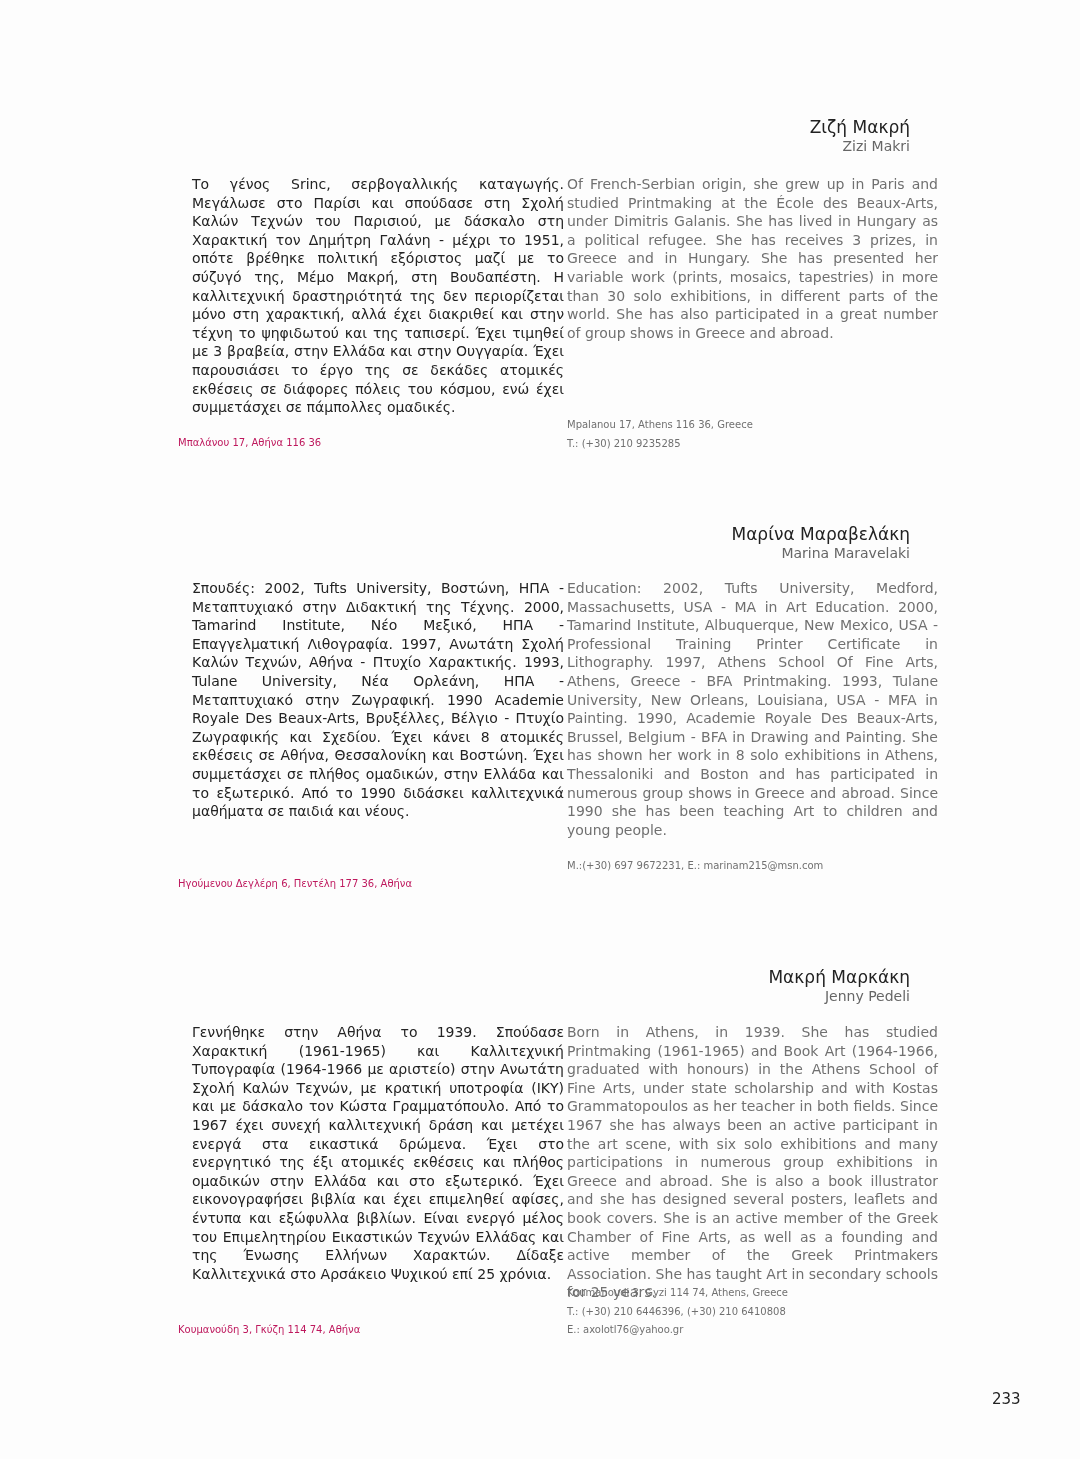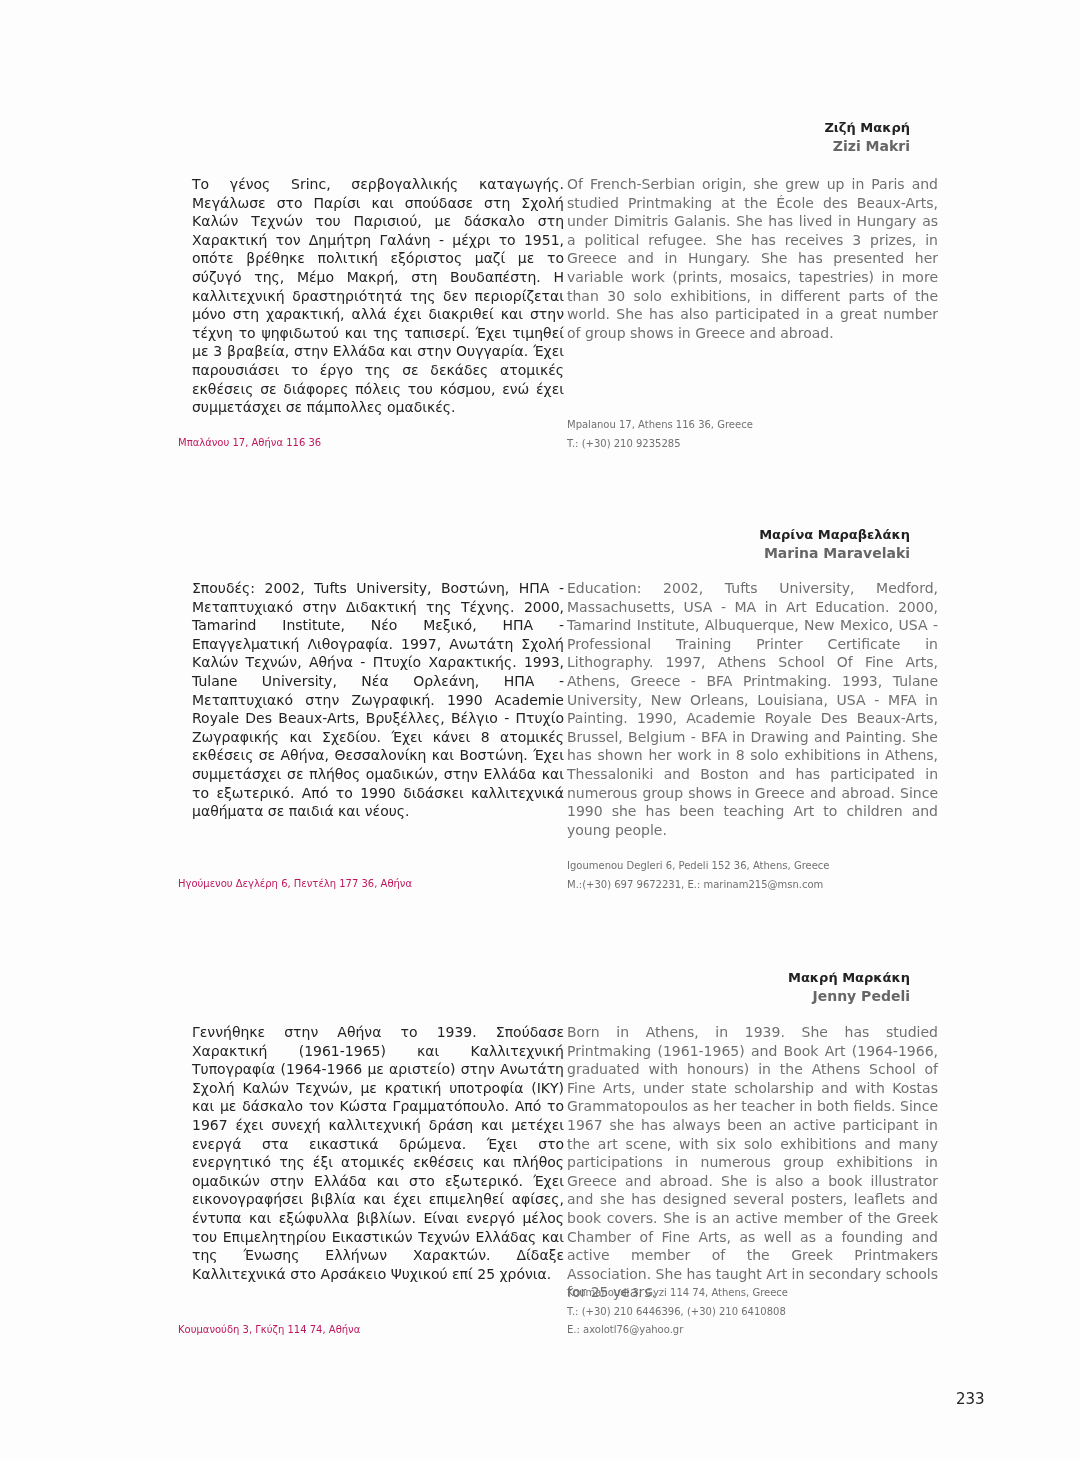--- a/index.html
+++ b/index.html
@@ -1,29 +1,29 @@
 <!DOCTYPE html>
 <html><head>
 <meta charset="utf-8">
 <style>
   html, body { margin: 0; padding: 0; }
   body {
     width: 1080px; height: 1459px; background: #fdfdfd; position: relative; overflow: hidden;
     font-family: "DejaVu Sans", sans-serif;
   }
   .name-block { position: absolute; right: 170px; text-align: right; }
-  .name-gr { font-size: 13px; font-weight: bold; color: #222; line-height: 19px; }
-  .name-en { font-size: 14px; color: #666; line-height: 19px; font-weight: bold; }
+  .name-gr { font-size: 17px; font-weight: normal; color: #222; line-height: 19px; }
+  .name-en { font-size: 14px; color: #666; line-height: 19px; }
   .col { position: absolute; font-size: 14px; line-height: 18.6px; text-align: justify; }
   .col-gr { left: 192px; width: 372px; color: #232323; }
   .col-en { left: 567px; width: 371px; color: #707070; }
   .addr { position: absolute; font-size: 10px; line-height: 18.6px; }
   .addr-gr { left: 178px; color: #be185d; }
   .addr-en { left: 567px; color: #707070; }
-  .page-num { position: absolute; left: 956px; top: 1390px; font-size: 15px; color: #222; }
+  .page-num { position: absolute; left: 992px; top: 1390px; font-size: 15px; color: #222; }
 </style>
 </head>
 <body>
 
 <div class="name-block" style="top:118px;">
   <div class="name-gr">Ζιζή Μακρή</div>
   <div class="name-en">Zizi Makri</div>
 </div>
 <div class="col col-gr" style="top:175px;">Το γένος Srinc, σερβογαλλικής καταγωγής. Μεγάλωσε στο Παρίσι και σπούδασε στη Σχολή Καλών Τεχνών του Παρισιού, με δάσκαλο στη Χαρακτική τον Δημήτρη Γαλάνη - μέχρι το 1951, οπότε βρέθηκε πολιτική εξόριστος μαζί με το σύζυγό της, Μέμο Μακρή, στη Βουδαπέστη. Η καλλιτεχνική δραστηριότητά της δεν περιορίζεται μόνο στη χαρακτική, αλλά έχει διακριθεί και στην τέχνη το ψηφιδωτού και της ταπισερί. Έχει τιμηθεί με 3 βραβεία, στην Ελλάδα και στην Ουγγαρία. Έχει παρουσιάσει το έργο της σε δεκάδες ατομικές εκθέσεις σε διάφορες πόλεις του κόσμου, ενώ έχει συμμετάσχει σε πάμπολλες ομαδικές.</div>
 <div class="col col-en" style="top:175px;">Of French-Serbian origin, she grew up in Paris and studied Printmaking at the École des Beaux-Arts, under Dimitris Galanis. She has lived in Hungary as a political refugee. She has receives 3 prizes, in Greece and in Hungary. She has presented her variable work (prints, mosaics, tapestries) in more than 30 solo exhibitions, in different parts of the world. She has also participated in a great number of group shows in Greece and abroad.</div>
@@ -38,21 +38,20 @@
 <div class="name-block" style="top:525px;">
   <div class="name-gr">Μαρίνα Μαραβελάκη</div>
   <div class="name-en">Marina Maravelaki</div>
 </div>
 <div class="col col-gr" style="top:579px;">Σπουδές: 2002, Tufts University, Βοστώνη, ΗΠΑ - Μεταπτυχιακό στην Διδακτική της Τέχνης. 2000, Tamarind Institute, Νέο Μεξικό, ΗΠΑ - Επαγγελματική Λιθογραφία. 1997, Ανωτάτη Σχολή Καλών Τεχνών, Αθήνα - Πτυχίο Χαρακτικής. 1993, Tulane University, Νέα Ορλεάνη, ΗΠΑ - Μεταπτυχιακό στην Ζωγραφική. 1990 Academie Royale Des Beaux-Arts, Βρυξέλλες, Βέλγιο - Πτυχίο Ζωγραφικής και Σχεδίου. Έχει κάνει 8 ατομικές εκθέσεις σε Αθήνα, Θεσσαλονίκη και Βοστώνη. Έχει συμμετάσχει σε πλήθος ομαδικών, στην Ελλάδα και το εξωτερικό. Από το 1990 διδάσκει καλλιτεχνικά μαθήματα σε παιδιά και νέους.</div>
 <div class="col col-en" style="top:579px;">Education: 2002, Tufts University, Medford, Massachusetts, USA - MA in Art Education. 2000, Tamarind Institute, Albuquerque, New Mexico, USA - Professional Training Printer Certificate in Lithography. 1997, Athens School Of Fine Arts, Athens, Greece - BFA Printmaking. 1993, Tulane University, New Orleans, Louisiana, USA - MFA in Painting. 1990, Academie Royale Des Beaux-Arts, Brussel, Belgium - BFA in Drawing and Painting. She has shown her work in 8 solo exhibitions in Athens, Thessaloniki and Boston and has participated in numerous group shows in Greece and abroad. Since 1990 she has been teaching Art to children and young people.</div>
 <div class="addr addr-gr" style="top:875px;">
   <div>Ηγούμενου Δεγλέρη 6, Πεντέλη 177 36, Αθήνα</div>
 </div>
 <div class="addr addr-en" style="top:857px;">
-  <div>Igoumenou Degleri 6, Pedeli 152 36, Athens, Greece</div>
   <div>M.:(+30) 697 9672231, E.: marinam215@msn.com</div>
 </div>
 
 <div class="name-block" style="top:968px;">
   <div class="name-gr">Μακρή Μαρκάκη</div>
   <div class="name-en">Jenny Pedeli</div>
 </div>
 <div class="col col-gr" style="top:1023px;">Γεννήθηκε στην Αθήνα το 1939. Σπούδασε Χαρακτική (1961-1965) και Καλλιτεχνική Τυπογραφία (1964-1966 με αριστείο) στην Ανωτάτη Σχολή Καλών Τεχνών, με κρατική υποτροφία (ΙΚΥ) και με δάσκαλο τον Κώστα Γραμματόπουλο. Από το 1967 έχει συνεχή καλλιτεχνική δράση και μετέχει ενεργά στα εικαστικά δρώμενα. Έχει στο ενεργητικό της έξι ατομικές εκθέσεις και πλήθος ομαδικών στην Ελλάδα και στο εξωτερικό. Έχει εικονογραφήσει βιβλία και έχει επιμεληθεί αφίσες, έντυπα και εξώφυλλα βιβλίων. Είναι ενεργό μέλος του Επιμελητηρίου Εικαστικών Τεχνών Ελλάδας και της Ένωσης Ελλήνων Χαρακτών. Δίδαξε Καλλιτεχνικά στο Αρσάκειο Ψυχικού επί 25 χρόνια.</div>
 <div class="col col-en" style="top:1023px;">Born in Athens, in 1939. She has studied Printmaking (1961-1965) and Book Art (1964-1966, graduated with honours) in the Athens School of Fine Arts, under state scholarship and with Kostas Grammatopoulos as her teacher in both fields. Since 1967 she has always been an active participant in the art scene, with six solo exhibitions and many participations in numerous group exhibitions in Greece and abroad. She is also a book illustrator and she has designed several posters, leaflets and book covers. She is an active member of the Greek Chamber of Fine Arts, as well as a founding and active member of the Greek Printmakers Association. She has taught Art in secondary schools for 25 years.</div>
 <div class="addr addr-gr" style="top:1321px;">

